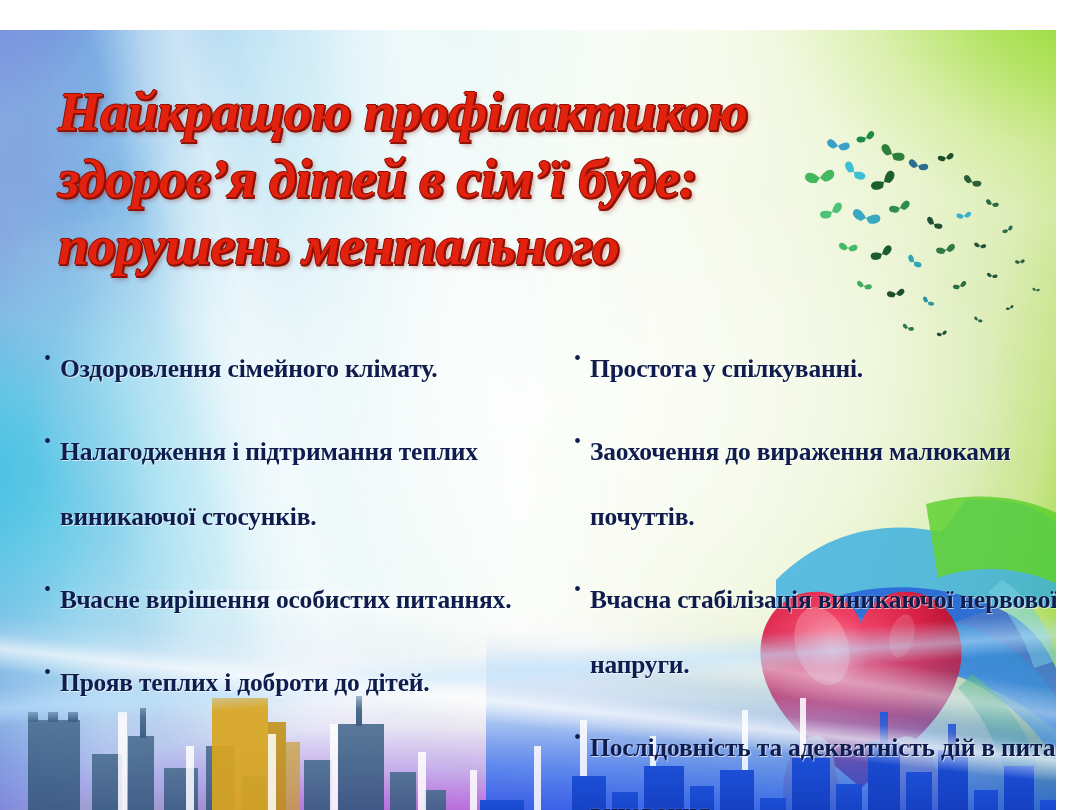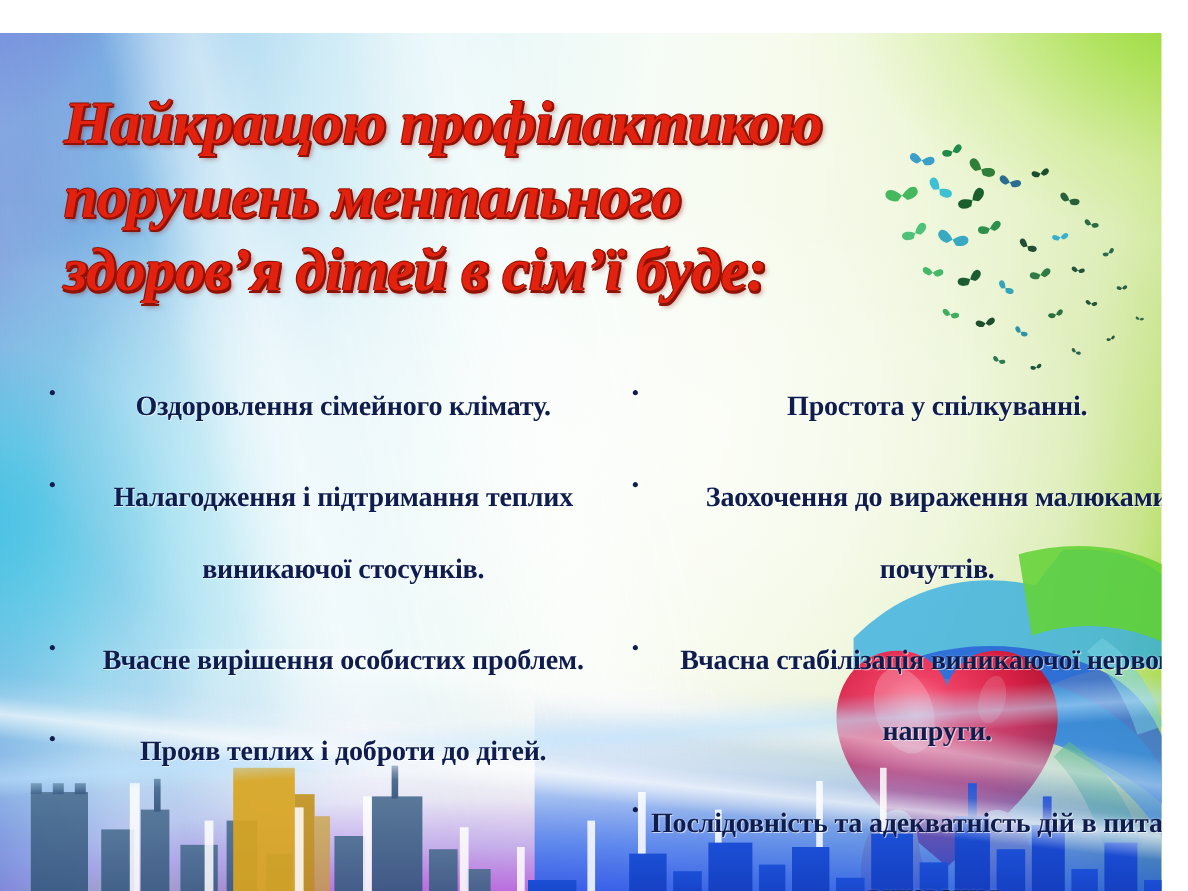--- a/index.html
+++ b/index.html
@@ -203,21 +203,20 @@
     flex: 1 1 auto;
     font-family: "Liberation Serif", "DejaVu Serif", serif;
     font-weight: 700;
     font-size: 25.5px;
     line-height: 65px;
     letter-spacing: -0.2px;
     color: #0e1c4e;
     text-shadow:
       1px 1px 0 rgba(255,255,255,0.55),
       0 0 2px rgba(255,255,255,0.40);
-    text-align: center;
   }
   .col-right .bullet-text { font-size: 25.5px; }
 </style>
 </head>
 <body>
 
 <div id="poster">
 
   <div class="bg-layer bg-base"></div>
   <div class="bg-layer bg-purple-tl"></div>
@@ -384,38 +383,38 @@
       <rect x="1040" y="150" width="28" height="40"></rect>
     </g>
   </svg>
 
   <div class="bg-layer bg-ribbons"></div>
 
   <div class="content">
 
     <div class="title">
       <span class="title-line">Найкращою профілактикою</span>
+      <span class="title-line">здоров’я дітей в сім’ї буде:</span>
       <span class="title-line">порушень ментального</span>
-      <span class="title-line">здоров’я дітей в сім’ї буде:</span>
     </div>
 
     <div class="columns">
 
       <div class="col col-left">
         <div class="bullet-item">
           <span class="bullet-dot">•</span>
           <span class="bullet-text">Оздоровлення сімейного клімату.</span>
         </div>
         <div class="bullet-item">
           <span class="bullet-dot">•</span>
           <span class="bullet-text">Налагодження і підтримання теплих виникаючої стосунків.</span>
         </div>
         <div class="bullet-item">
           <span class="bullet-dot">•</span>
-          <span class="bullet-text">Вчасне вирішення особистих проблем.</span>
+          <span class="bullet-text">Вчасне вирішення особистих питаннях.</span>
         </div>
         <div class="bullet-item">
           <span class="bullet-dot">•</span>
           <span class="bullet-text">Прояв теплих і доброти до дітей.</span>
         </div>
       </div>
 
       <div class="col col-right">
         <div class="bullet-item">
           <span class="bullet-dot">•</span>

